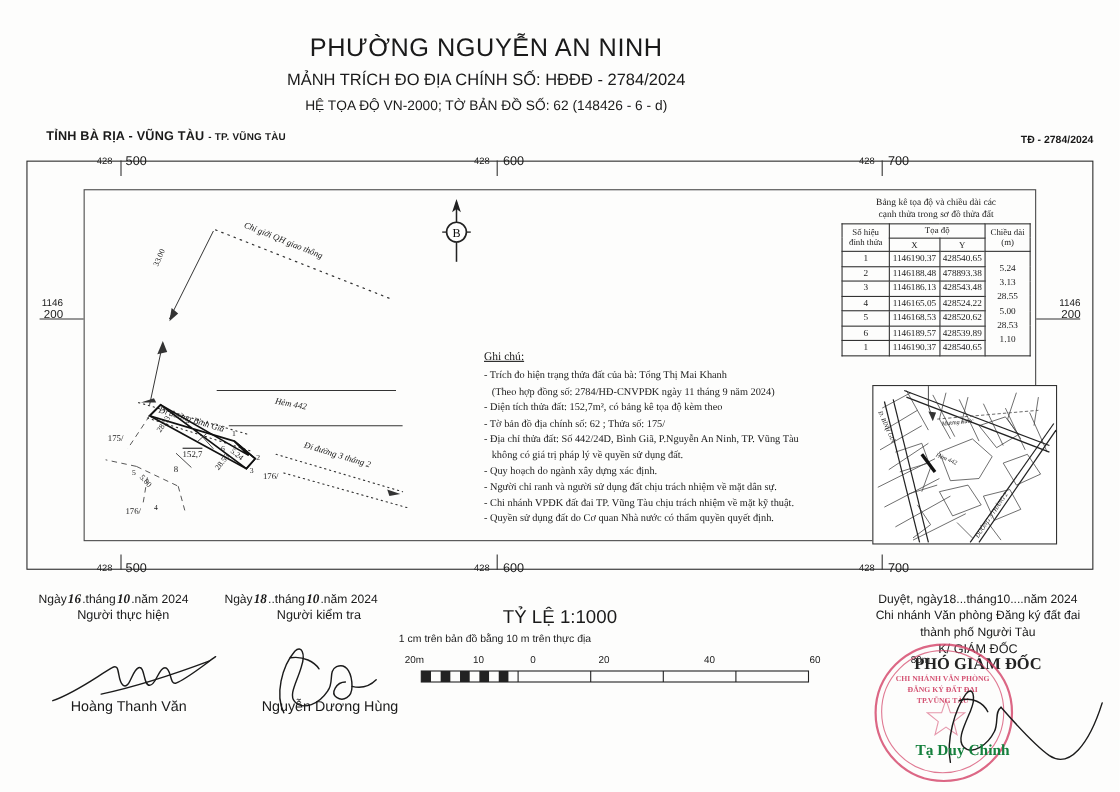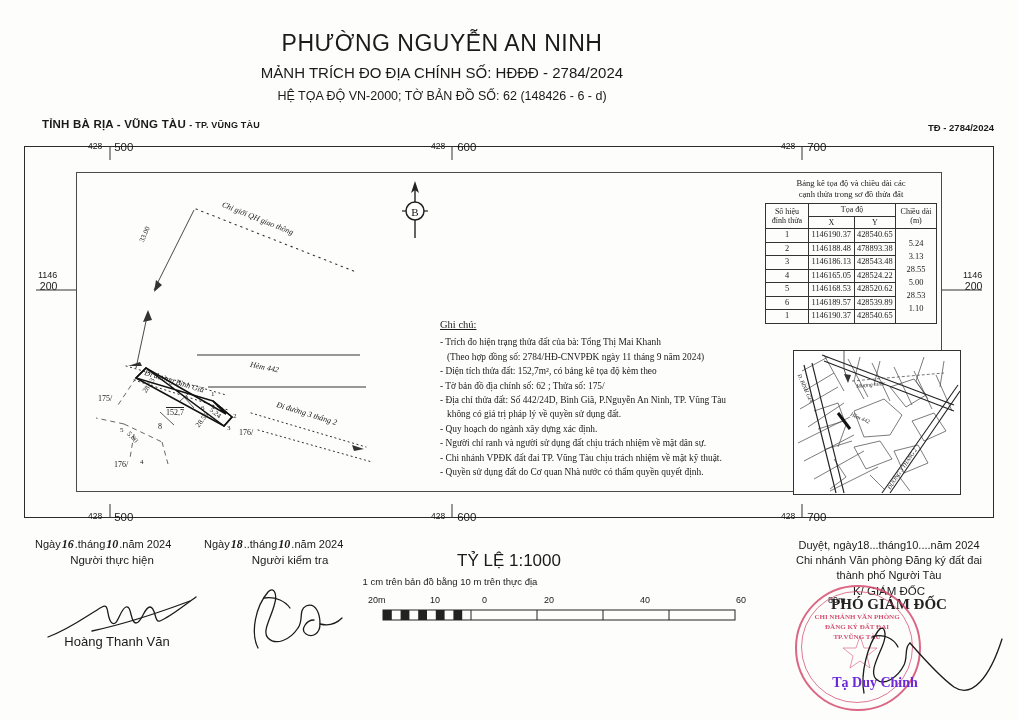--- a/index.html
+++ b/index.html
@@ -77,21 +77,21 @@
 
   
   .seal{position:absolute;left:795px;top:585px;width:122px;height:122px;
         border:2.2px solid #d4456a;border-radius:50%;opacity:.82;}
   .seal2{position:absolute;left:801px;top:591px;width:110px;height:110px;
          border:1px solid #d4456a;border-radius:50%;opacity:.72;}
   .seal-txt{position:absolute;left:812px;top:612px;width:90px;text-align:center;
             color:#cf3f63;font-family:"Liberation Serif",serif;font-size:7px;
             font-weight:700;line-height:10px;opacity:.9;}
   .seal-name{position:absolute;left:800px;top:675px;width:150px;text-align:center;
-             color:#6d28d9;font-family:"Liberation Serif",serif;font-size:14px;font-weight:700;}
+             color:#15803d;font-family:"Liberation Serif",serif;font-size:14px;font-weight:700;}
   .approve{position:absolute;left:760px;top:538px;width:258px;text-align:center;
            font-size:11px;line-height:15px;}
   .gd{position:absolute;left:760px;top:585px;width:258px;text-align:center;font-size:11.5px;}
   .pgd{position:absolute;left:760px;top:596px;width:258px;text-align:center;
        color:#222;font-family:"Liberation Serif",serif;font-size:15px;font-weight:700;}
 
   svg{display:block;overflow:visible;}
   .sig{stroke:#1b1b1b;fill:none;stroke-width:1.3;stroke-linecap:round;}
 </style>
 </head>
@@ -373,20 +373,21 @@
     <path class="sig" d="M8 52 C 30 44 48 30 62 22 C 70 17 66 34 72 38 C 78 42 80 24 86 22 C 92 20 90 38 96 38 C 102 38 104 22 110 22 C 116 22 114 38 120 36 C 130 32 142 22 156 12"></path>
     <path class="sig" d="M52 46 C 80 40 118 28 150 16" stroke-width="1"></path>
   </svg>
   <svg style="position:absolute;left:228px;top:580px;width:150px;height:70px;">
     <path class="sig" d="M30 68 C 22 52 28 26 40 12 C 46 6 50 14 46 26 C 42 40 34 52 40 58 C 48 66 62 60 70 48 C 76 40 70 30 78 26 C 88 22 92 34 92 44 C 92 54 84 58 78 54 C 72 50 78 40 86 40"></path>
     <path class="sig" d="M36 18 C 48 16 58 22 62 28" stroke-width="1"></path>
     <path class="sig" d="M92 44 C 100 46 108 44 114 38" stroke-width="1"></path>
   </svg>
 
   <div class="fname" style="left:22px;top:634px;width:190px;">Hoàng Thanh Văn</div>
+  <div class="fname" style="left:200px;top:634px;width:200px;">Nguyễn Dương Hùng</div>
 
   <div class="scale-t">TỶ LỆ 1:1000</div>
   <div class="scale-s">1 cm trên bản đồ bằng 10 m trên thực địa</div>
   <div id="scale-ticks">
       <div class="stick" style="left: 368px;">20m</div>
       <div class="stick" style="left: 430px;">10</div>
       <div class="stick" style="left: 482px;">0</div>
       <div class="stick" style="left: 544px;">20</div>
       <div class="stick" style="left: 640px;">40</div>
       <div class="stick" style="left: 736px;">60</div>

